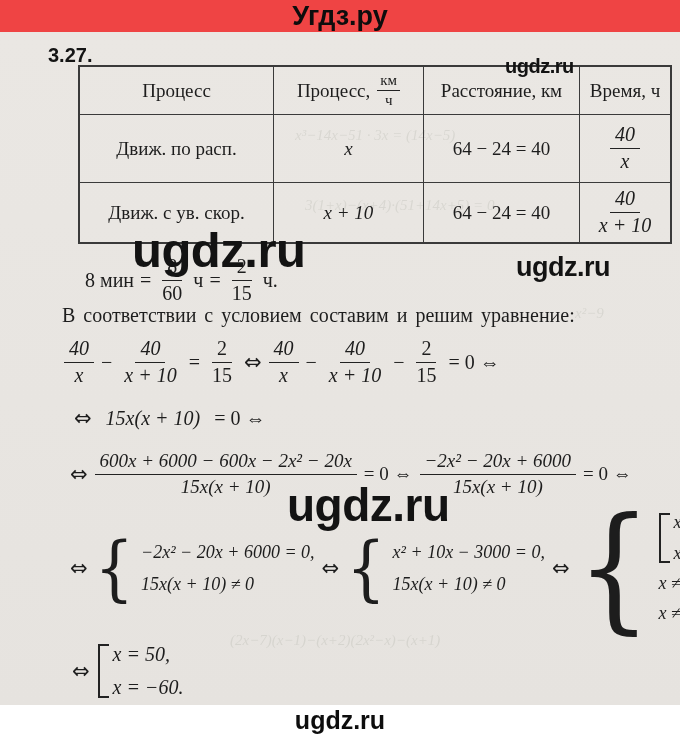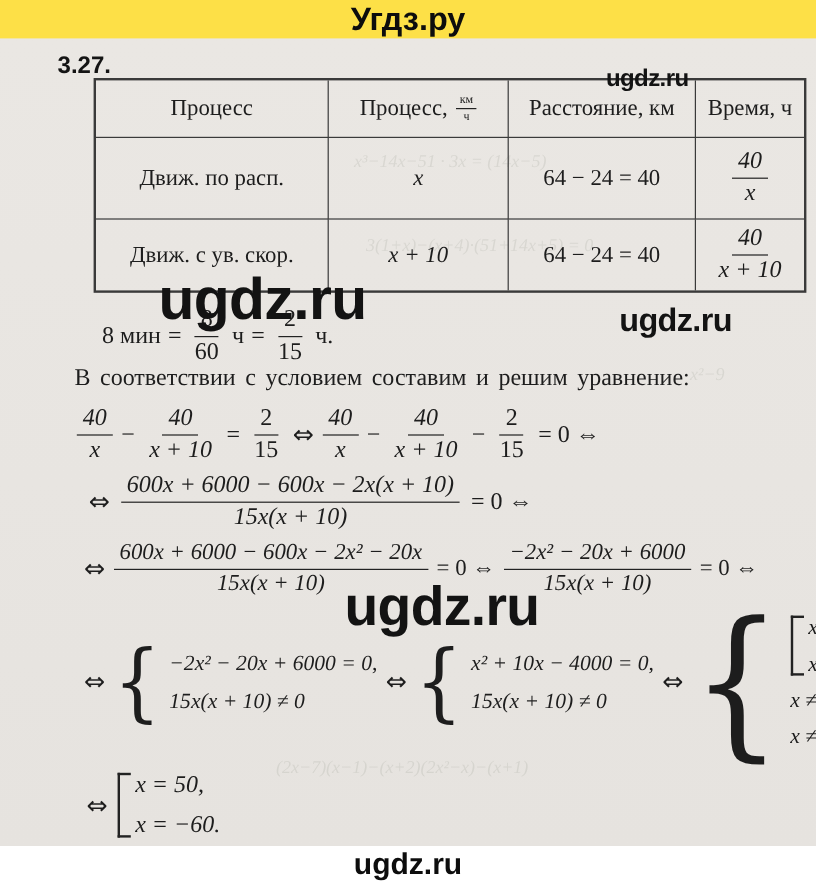--- a/index.html
+++ b/index.html
@@ -1,16 +1,16 @@
 <!DOCTYPE html>
 <html><head>
 <meta charset="utf-8">
 <style>
   html,body { margin:0; padding:0; background:#ffffff; }
-  .page { position:relative; width:680px; height:735px; background:#fde047; overflow:hidden;
+  .page { position:relative; width:680px; height:735px; background:#ef4444; overflow:hidden;
           font-family:"Liberation Serif","DejaVu Serif",serif; color:#1d1d1d; }
 
   
   .site-header { position:absolute; top:0; left:0; right:0; height:32px; display:flex;
                  align-items:center; justify-content:center;
                  font-family:"Liberation Sans","DejaVu Sans",sans-serif; font-weight:700;
                  font-size:27px; color:#0d0d0d; }
   .site-footer { position:absolute; bottom:0; left:0; right:0; height:30px; display:flex;
                  align-items:center; justify-content:center;
                  font-family:"Liberation Sans","DejaVu Sans",sans-serif; font-weight:700;
@@ -46,21 +46,21 @@
           font-size:19px; text-align:center; padding:0 4px; box-sizing:border-box; }
   .cell.last-col { border-right:none; }
   .cell.last-row { border-bottom:none; }
 
   .math { font-style:italic; }
 
   
   .frac { display:inline-flex; flex-direction:column; align-items:center; line-height:1.18; }
   .frac .num { padding:0 5px 1px; border-bottom:1.6px solid #222; white-space:nowrap; }
   .frac .den { padding:1px 5px 0; white-space:nowrap; }
-  .unit-frac { font-size:10px; font-style:normal; }
+  .unit-frac { font-size:15px; font-style:normal; }
   .unit-frac .num { padding:0 3px 0; border-bottom:1.3px solid #222; }
 
   
   .flowrow { position:absolute; display:flex; align-items:center; z-index:2; }
   .minutes-row { left:62px; top:224px; height:48px; font-size:20px; gap:6px; }
   .gap-wide { margin-left:23px; }
   .intro-line { left:62px; top:272px; font-size:20px; word-spacing:3px; z-index:2; position:absolute; }
 
   .eqrow { position:absolute; display:flex; align-items:center; z-index:2; white-space:nowrap; }
   .eq1 { left:64px;  top:303px; height:54px; font-size:20px; gap:7px; }
@@ -205,21 +205,20 @@
       <span class="frac">
         <span class="num">2</span>
         <span class="den">15</span>
       </span>
       <span class="mtext">= 0 ⇔</span>
     </div>
 
     <div class="eqrow eq2">
       <span class="op">⇔</span>
       <span class="frac math">
-        <span class="num">600x + 6000 − 600x − 2x(x + 10)</span>
         <span class="den">15x(x + 10)</span>
       </span>
       <span class="mtext">= 0 ⇔</span>
     </div>
 
     <div class="eqrow eq3">
       <span class="op">⇔</span>
       <span class="frac math">
         <span class="num">600x + 6000 − 600x − 2x² − 20x</span>
         <span class="den">15x(x + 10)</span>
@@ -235,21 +234,21 @@
     <div class="eqrow eq4">
       <span class="op">⇔</span>
       <span class="brace brace-2">{</span>
       <span class="syscol syscol-2 math">
         <span>−2x² − 20x + 6000 = 0,</span>
         <span>15x(x + 10) ≠ 0</span>
       </span>
       <span class="op">⇔</span>
       <span class="brace brace-2">{</span>
       <span class="syscol syscol-2 math">
-        <span>x² + 10x − 4000 = 0,</span>
+        <span>x² + 10x − 3000 = 0,</span>
         <span>15x(x + 10) ≠ 0</span>
       </span>
       <span class="op">⇔</span>
       <span class="brace brace-4">{</span>
       <span class="syscol syscol-4 math">
         <span class="caserow">
           <span class="sqbr"></span>
           <span class="casecol">
             <span>x = 50,</span>
             <span>x = −60,</span>

